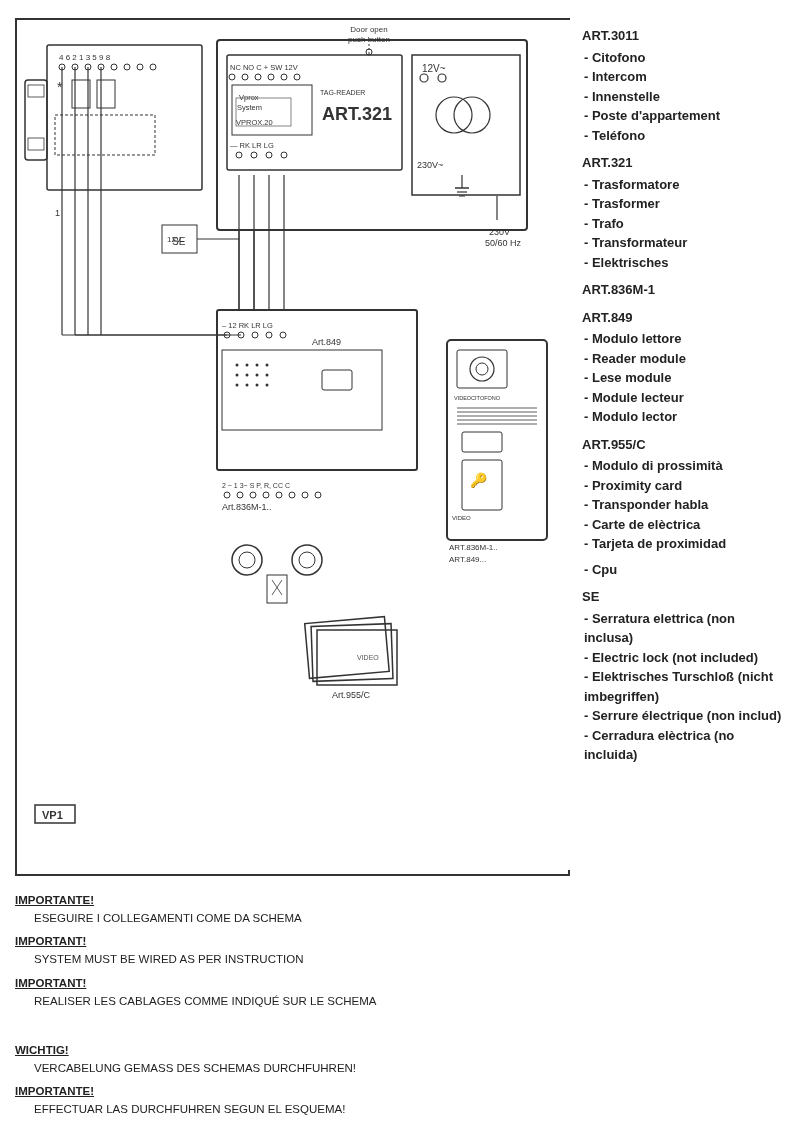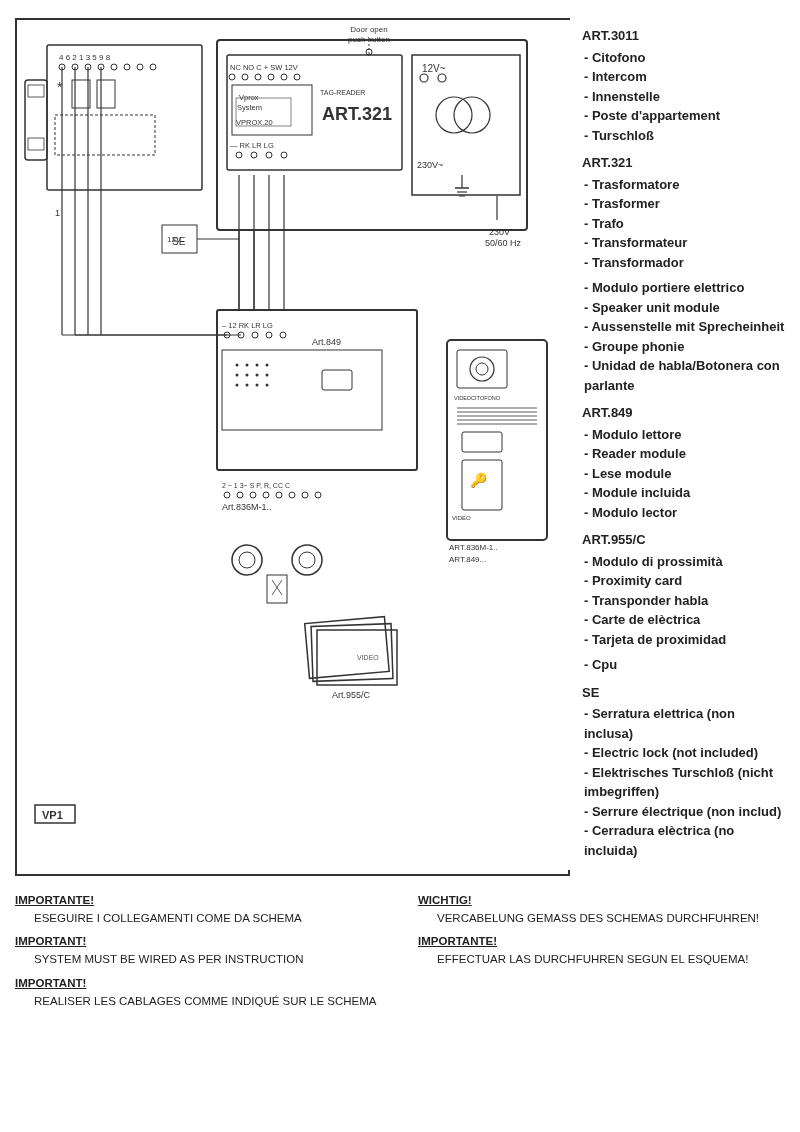--- a/index.html
+++ b/index.html
@@ -56,21 +56,22 @@
       margin-bottom: 6px;
       font-weight: bold;
     }
     .art-list li::before {
       content: "- ";
     }
     
     .bottom-notes {
       margin-top: 10px;
       display: flex;
-      gap: 36px;
+      gap: 20px;
+      flex-direction: column;
     }
     .notes-col {
       flex: 1;
       font-size: 11.5px;
     }
     .note-heading {
       text-decoration: underline;
       font-weight: bold;
       margin-bottom: 4px;
       margin-top: 8px;
@@ -297,43 +298,37 @@
     </div>
 
     <div class="right-panel">
 
     <div class="art-title">ART.3011</div>
         <ul class="art-list">
           <li>Citofono</li>
           <li>Intercom</li>
           <li>Innenstelle</li>
           <li>Poste d'appartement</li>
-          <li>Turschloß</li>
+          <li>Teléfono</li>
         </ul>
         <div class="art-title">ART.321</div>
         <ul class="art-list">
           <li>Trasformatore</li>
           <li>Trasformer</li>
           <li>Trafo</li>
           <li>Transformateur</li>
-          <li>Transformador</li>
-        </ul>
-        <ul class="art-list">
-          <li>Modulo portiere elettrico</li>
-          <li>Speaker unit module</li>
-          <li>Aussenstelle mit Sprecheinheit</li>
-          <li>Groupe phonie</li>
-          <li>Unidad de habla/Botonera con  parlante</li>
-        </ul>
+          <li>Elektrisches</li>
+        </ul>
+        <div class="art-title">ART.836M-1</div>
         <div class="art-title">ART.849</div>
         <ul class="art-list">
           <li>Modulo lettore</li>
           <li>Reader module</li>
           <li>Lese module</li>
-          <li>Module incluida</li>
+          <li>Module lecteur</li>
           <li>Modulo lector</li>
         </ul>
         <div class="art-title">ART.955/C</div>
         <ul class="art-list">
           <li>Modulo di prossimità</li>
           <li>Proximity card</li>
           <li>Transponder habla</li>
           <li>Carte de elèctrica</li>
           <li>Tarjeta de proximidad</li>
         </ul>

